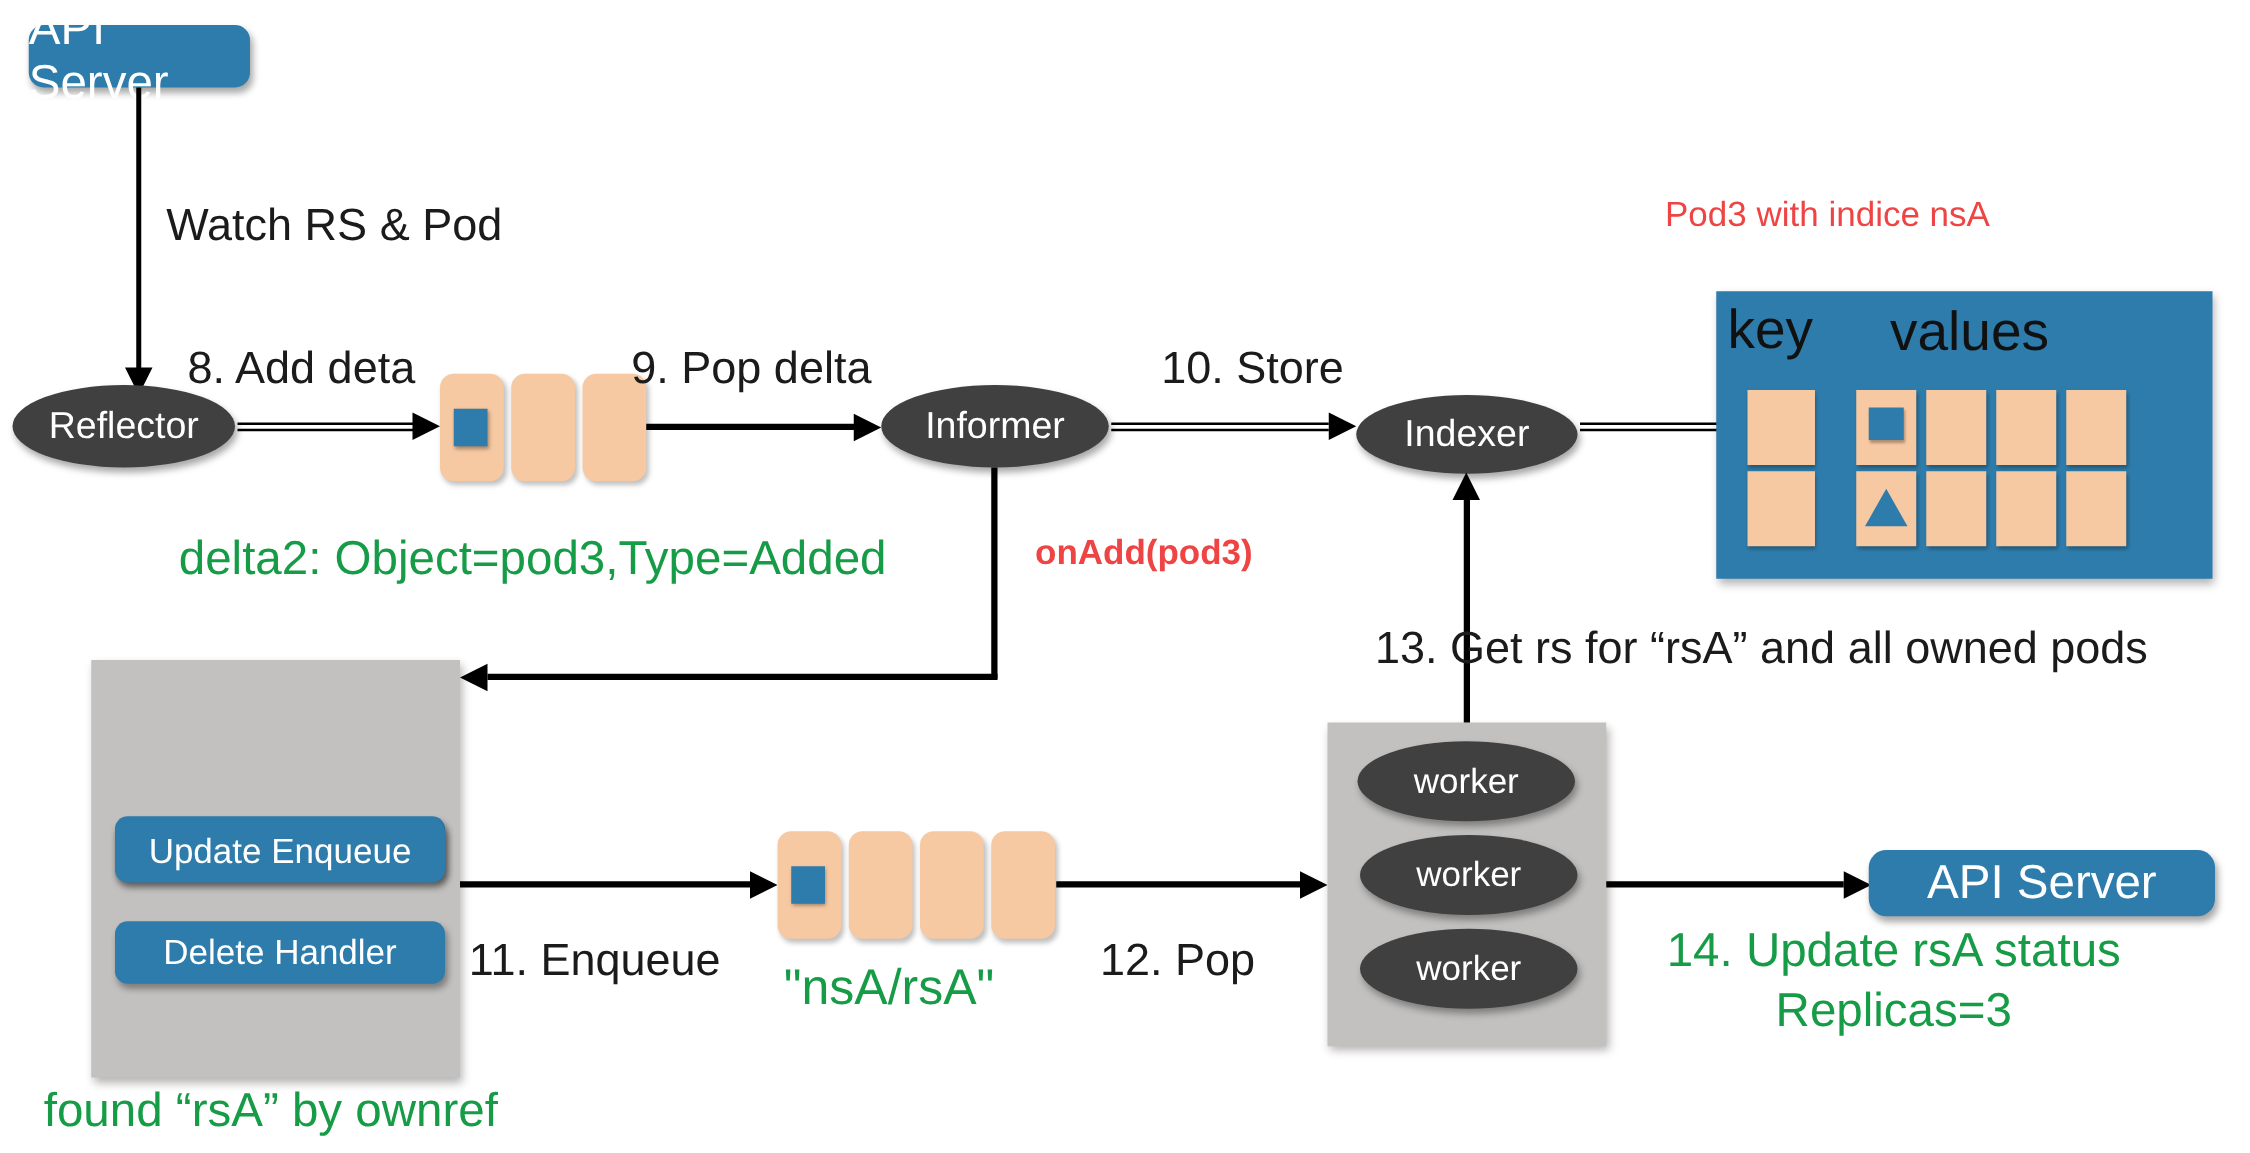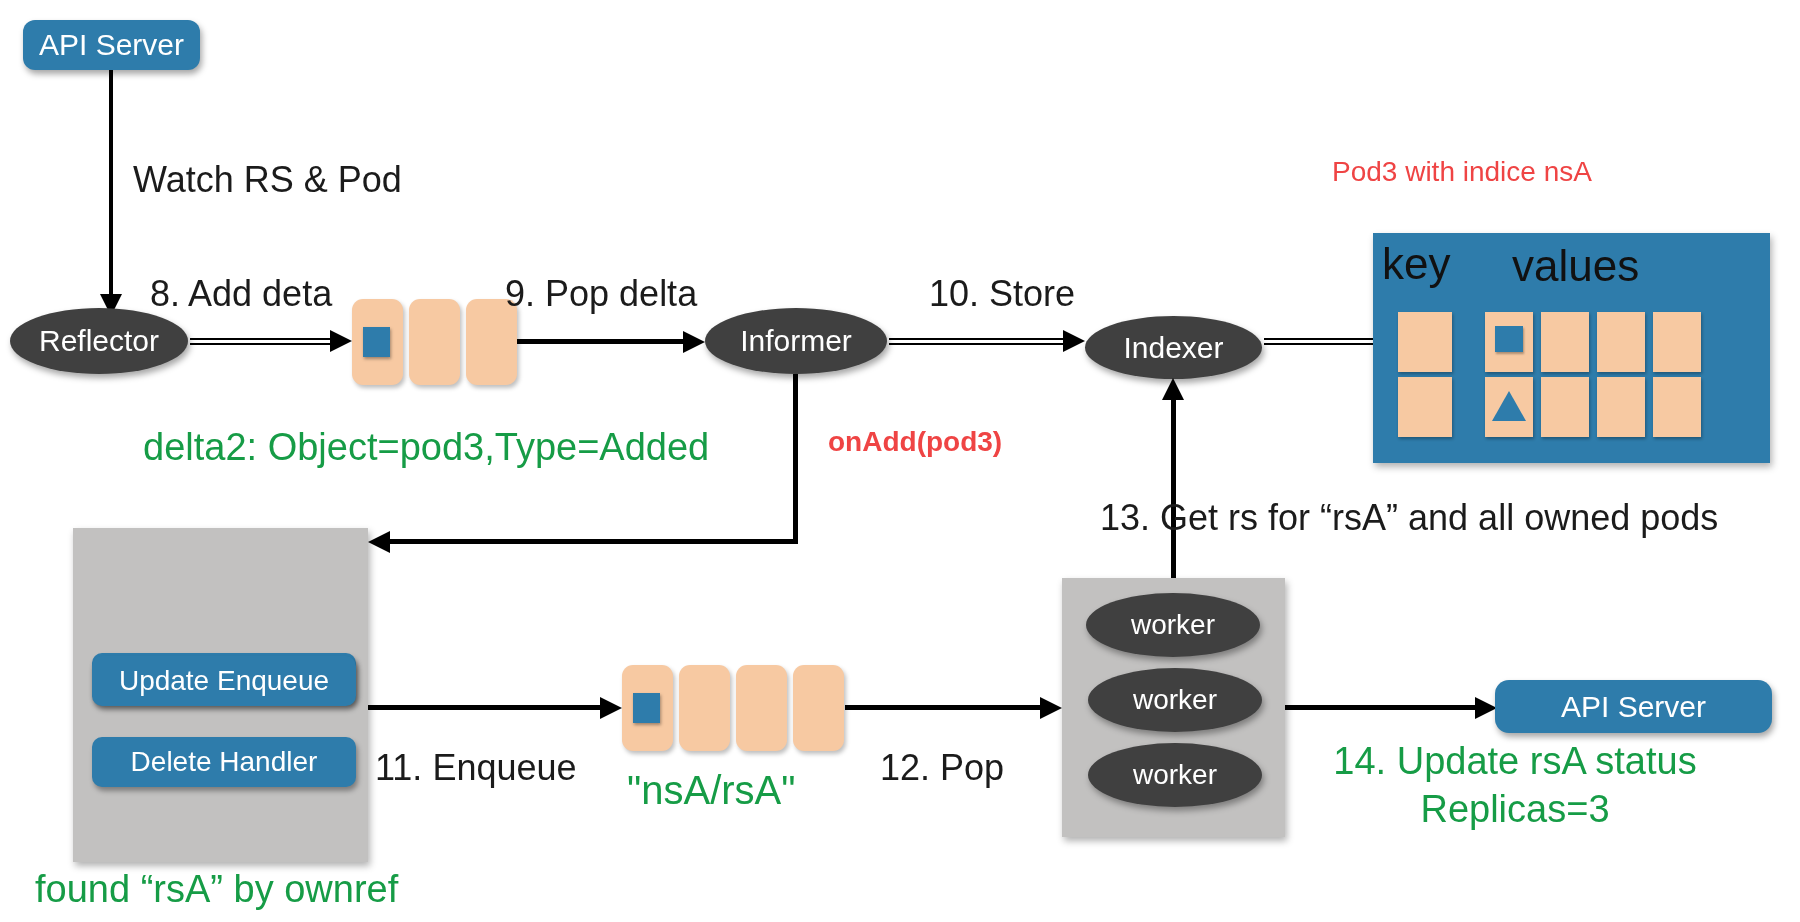--- a/index.html
+++ b/index.html
@@ -8,21 +8,21 @@
     font-family:"Liberation Sans", sans-serif;color:#1b1b1b;
   }
   
   .ellipse{
     position:absolute;border-radius:50%;background:#404040;color:#fff;
     display:flex;align-items:center;justify-content:center;
     font-size:30px;box-shadow:2px 4px 6px rgba(0,0,0,.35);
   }
   .bluerect{
     position:absolute;background:#2e7cab;color:#fff;border-radius:12px;
-    display:flex;align-items:center;justify-content:center;font-size:30px;
+    display:flex;align-items:center;justify-content:center;font-size:38px;
     box-shadow:2px 4px 6px rgba(0,0,0,.35);
   }
   .grayrect{
     position:absolute;background:#c2c1c0;box-shadow:2px 4px 7px rgba(0,0,0,.3);
   }
   .handler{
     position:absolute;left:92px;width:264px;height:50px;background:#2e7cab;color:#fff;
     border-radius:10px;display:flex;align-items:center;justify-content:center;
     font-size:28px;box-shadow:2px 4px 5px rgba(0,0,0,.35);
   }

